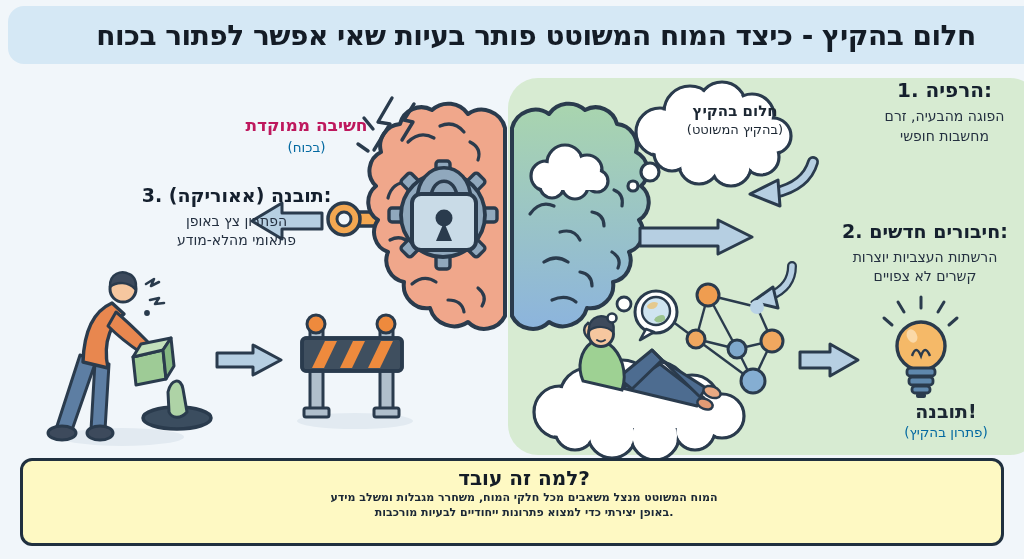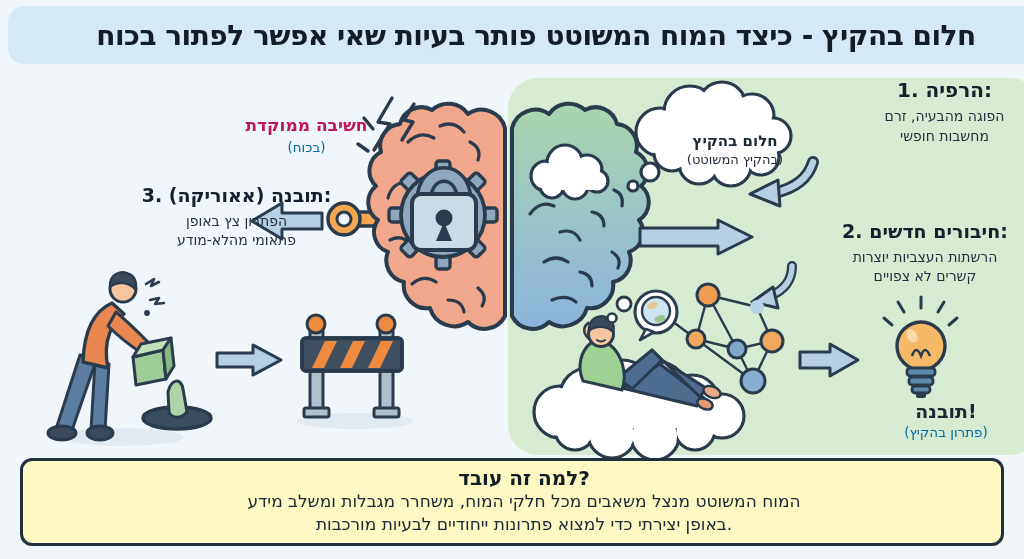--- a/index.html
+++ b/index.html
@@ -15,21 +15,21 @@
   
   .block{text-align:center;line-height:1.4;}
   .h-step{font-weight:bold;font-size:19px;color:#15202e;margin-bottom:3px;}
   .b-step{font-size:14px;color:#243040;}
   .lbl-b{font-weight:bold;font-size:17px;color:#be185d;}
   .lbl-s{font-size:13.5px;color:#0369a1;}
   
   .footer-box{left:20px;top:458px;width:984px;height:88px;background:#fef9c3;border:3px solid #20303f;
               border-radius:12px;box-sizing:border-box;text-align:center;}
   .footer-title{font-size:20px;font-weight:bold;margin-top:5px;color:#141c26;}
-  .footer-line{font-size:17px;color:#1b2836;line-height:1.38;}
+  .footer-line{font-size:11px;color:#1b2836;line-height:1.38;font-weight:bold;}
   svg{position:absolute;left:0;top:0;}
 </style>
 </head>
 <body>
 
 <div class="stage">
 
   <div class="abs title-box">
     <div class="t">חלום בהקיץ - כיצד המוח המשוטט פותר בעיות שאי אפשר לפתור בכוח</div>
   </div>
@@ -333,21 +333,21 @@
     <div class="lbl-b">חשיבה ממוקדת</div>
     <div class="lbl-s">(בכוח)</div>
   </div>
 
   <div class="abs block" style="left:90px;top:182px;width:245px;">
     <div class="h-step">3. תובנה (אאוריקה):</div>
     <div class="b-step">הפתרון צץ באופן</div>
     <div class="b-step">פתאומי מהלא-מודע</div>
   </div>
 
-  <div class="abs block" style="left:632px;top:102px;width:158px;line-height:1.3;margin-top:30px;">
+  <div class="abs block" style="left:632px;top:102px;width:158px;line-height:1.3;">
     <div style="font-size:15px;font-weight:bold;">חלום בהקיץ</div>
     <div style="font-size:13px;">(בהקיץ המשוטט)</div>
   </div>
 
   <div class="abs block" style="left:828px;top:76px;width:185px;">
     <div class="h-step" style="font-size:20px;">1. הרפיה:</div>
     <div class="b-step">הפוגה מהבעיה, זרם</div>
     <div class="b-step">מחשבות חופשי</div>
   </div>
 

